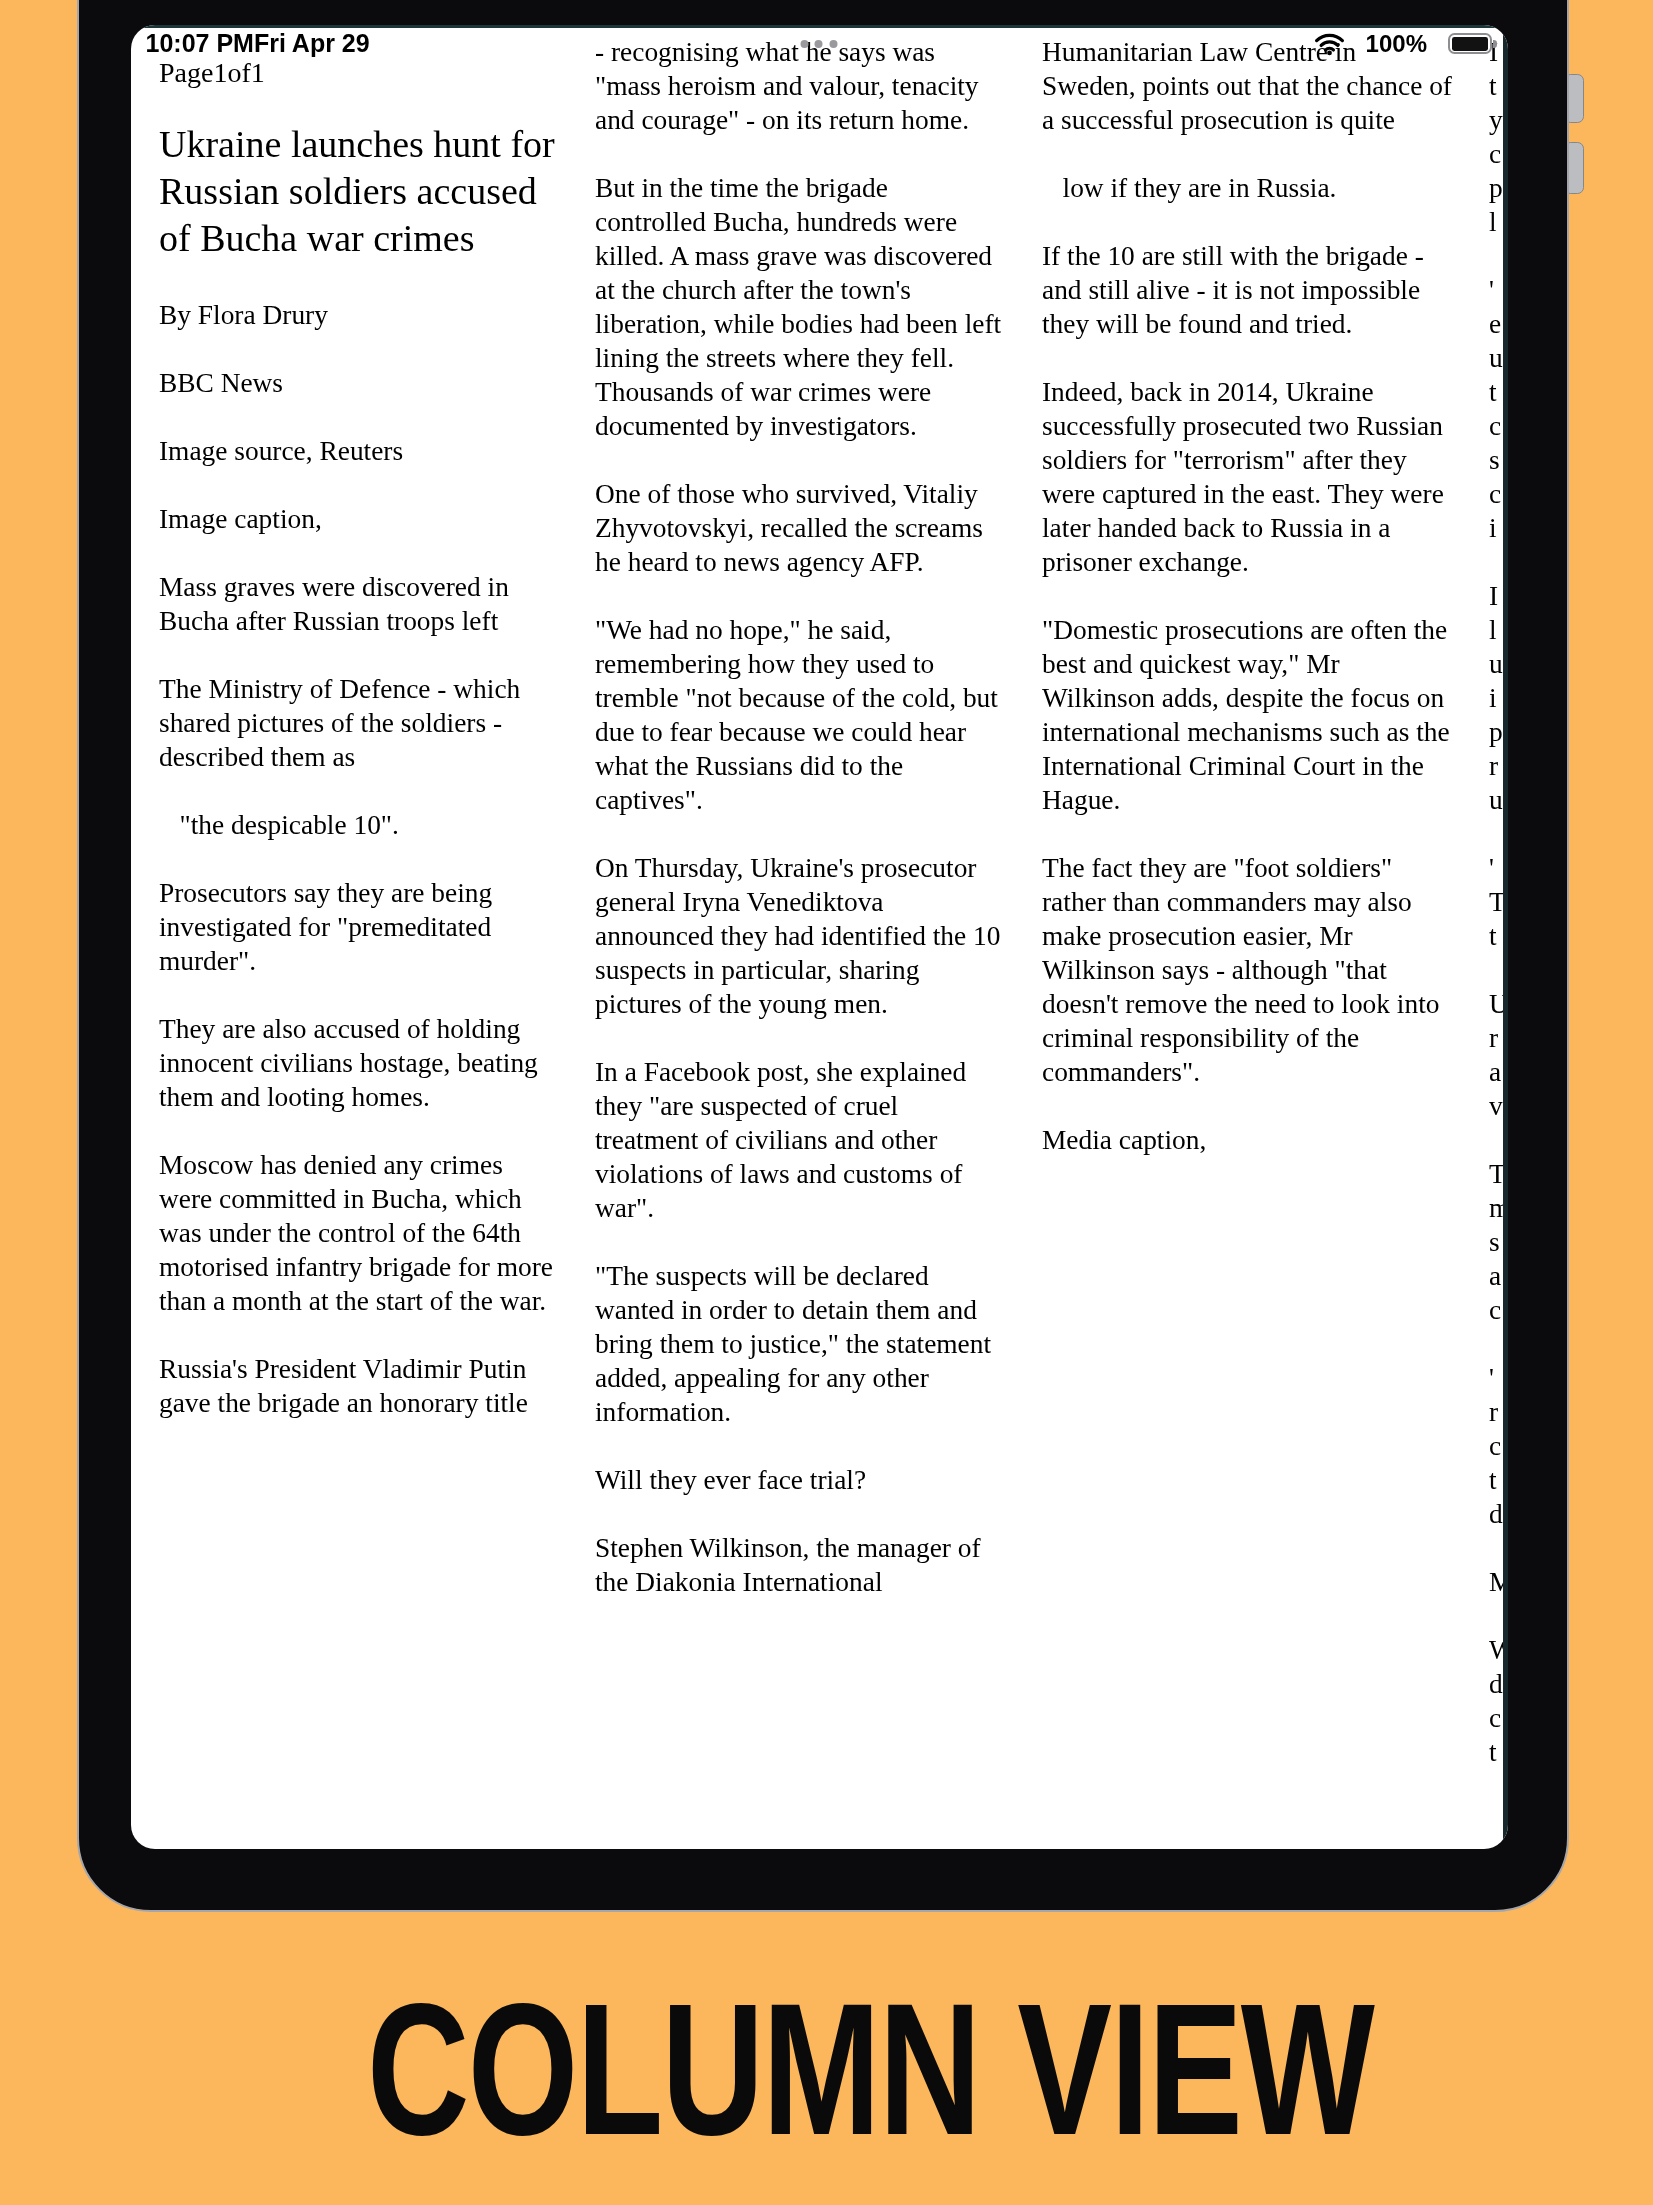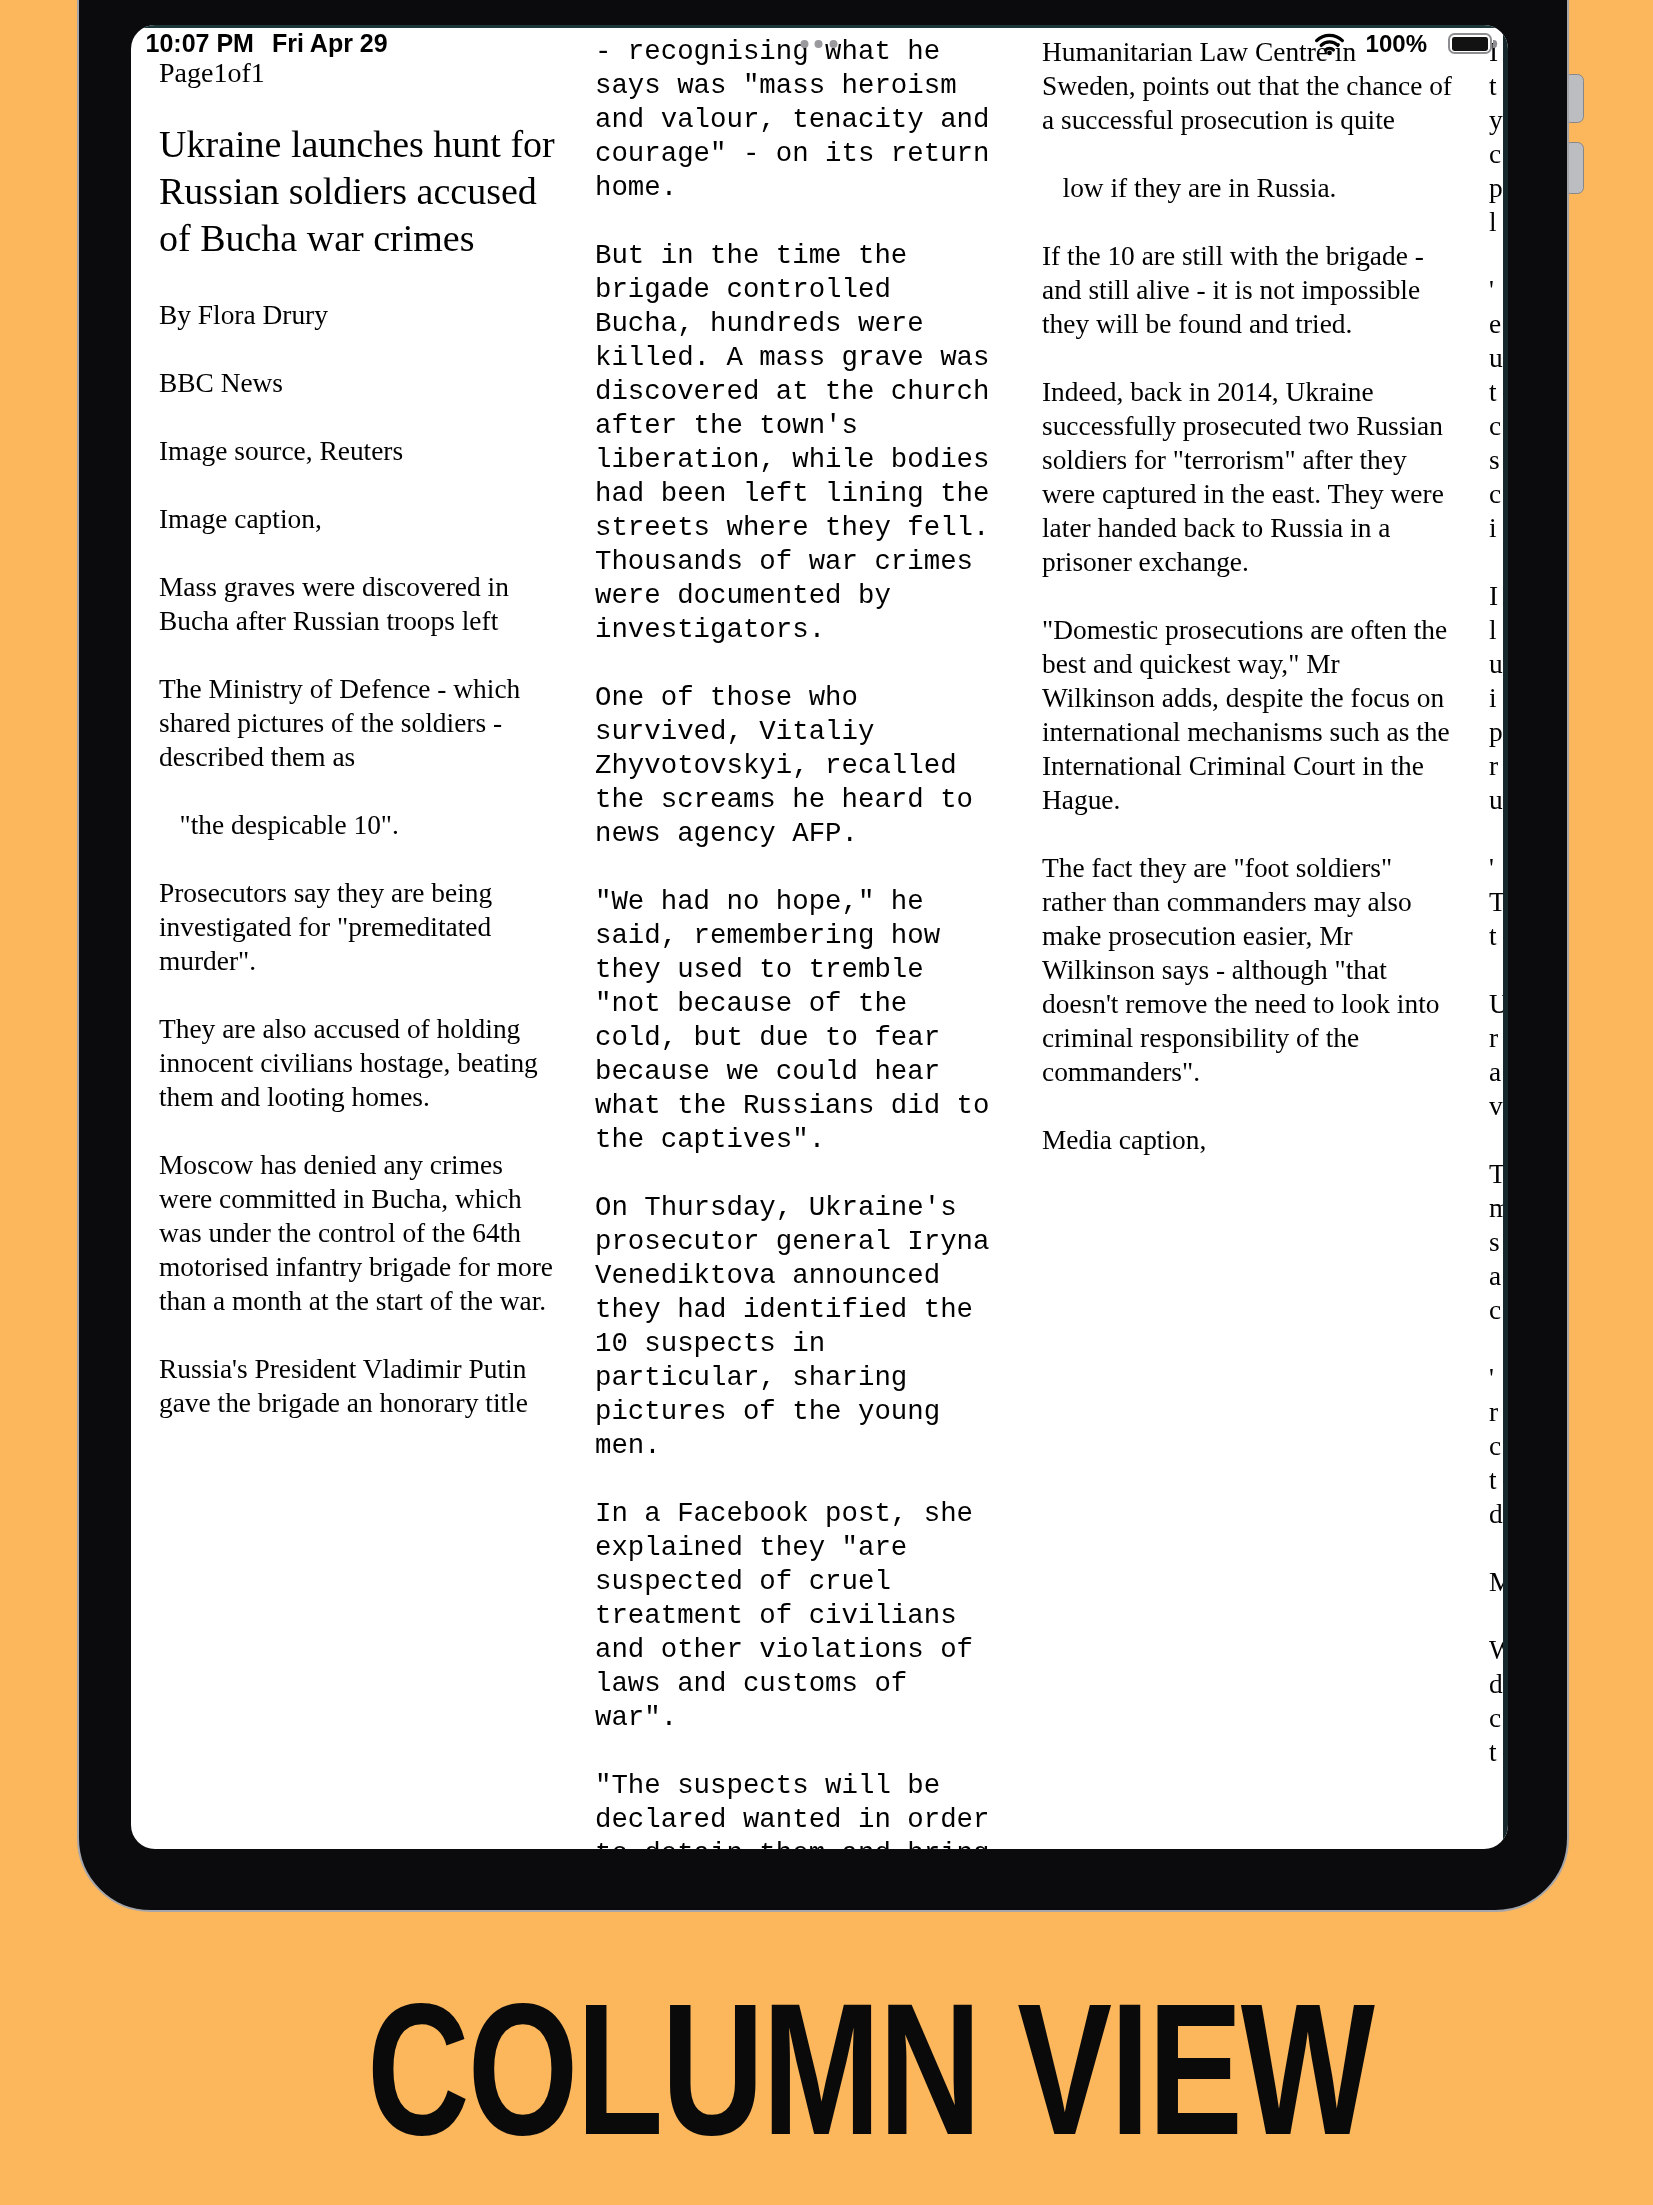--- a/index.html
+++ b/index.html
@@ -11,35 +11,35 @@
   .side-button-bottom{top:142px;height:50px;}
 
   
   .device{position:absolute;left:77px;top:-73px;width:1488px;height:1981px;background:#0b0b0d;border:2.4px solid #a6a6aa;border-radius:74px;z-index:1;}
   .screen{position:absolute;left:52px;top:96px;width:1377px;height:1824px;background:#ffffff;border-radius:24px;overflow:hidden;}
   .screen::before{content:"";position:absolute;top:0;left:0;right:0;height:3.2px;background:#1d3739;z-index:6;}
   .screen::after{content:"";position:absolute;top:0;right:0;bottom:0;width:4.8px;background:#16282b;z-index:6;}
 
   
   .status-bar{position:absolute;top:1.6px;left:14.5px;right:16px;height:34px;display:flex;align-items:center;justify-content:space-between;font-family:"Liberation Sans",sans-serif;font-size:25px;font-weight:bold;color:#000;z-index:7;}
-  .status-left{display:flex;gap:18px;}
+  .status-left{display:flex;}
   .status-center{position:absolute;left:50%;transform:translateX(-50%);display:flex;gap:6.5px;align-items:center;}
   .status-center .dot{width:8px;height:8px;border-radius:50%;background:#99999e;}
   .status-right{display:flex;align-items:center;gap:21px;}
   .wifi{display:inline-flex;align-items:center;}
   .battery-pct{font-size:24px;}
   .battery{position:relative;display:inline-block;width:44px;height:21px;border:2.4px solid #8d8d92;border-radius:6.5px;padding:1.6px;box-sizing:border-box;}
   .battery::after{content:"";position:absolute;right:-6.5px;top:4.8px;width:4px;height:8px;border-radius:0 3.2px 3.2px 0;background:#8d8d92;}
   .battery-fill{display:block;width:100%;height:100%;background:#121212;border-radius:2.4px;}
 
   
   .page{position:absolute;top:9.7px;left:0;right:0;bottom:0;padding-left:28px;display:flex;overflow:hidden;z-index:2;}
   .col{flex:none;}
   .col1{width:397px;margin-right:39px;}
-  .col2{width:408px;margin-right:39px;font-family:Liberation Mono, monospace;}
+  .col2{width:408px;margin-right:39px;}
   .col3{width:413px;margin-right:34px;}
   .col4{width:178px;}
   .page-label{font-size:28px;line-height:34px;margin:21px 0 31px 0;}
   .title{font-size:38px;line-height:47px;font-weight:normal;margin:0 0 36px 0;}
   .para{font-size:27.4px;line-height:34px;margin:0 0 34px 0;white-space:pre-wrap;}
   .frag{font-size:27.4px;line-height:34px;height:34px;margin:0;white-space:pre;}
 
   
   .caption{position:absolute;top:1976px;left:12px;width:100%;text-align:center;padding-left:32px;}
   .caption-inner{display:inline-block;font-family:"Liberation Sans",sans-serif;font-weight:bold;font-size:187px;line-height:1;letter-spacing:-2.4px;color:#0a0a0a;transform:scaleX(0.76);transform-origin:center;}

